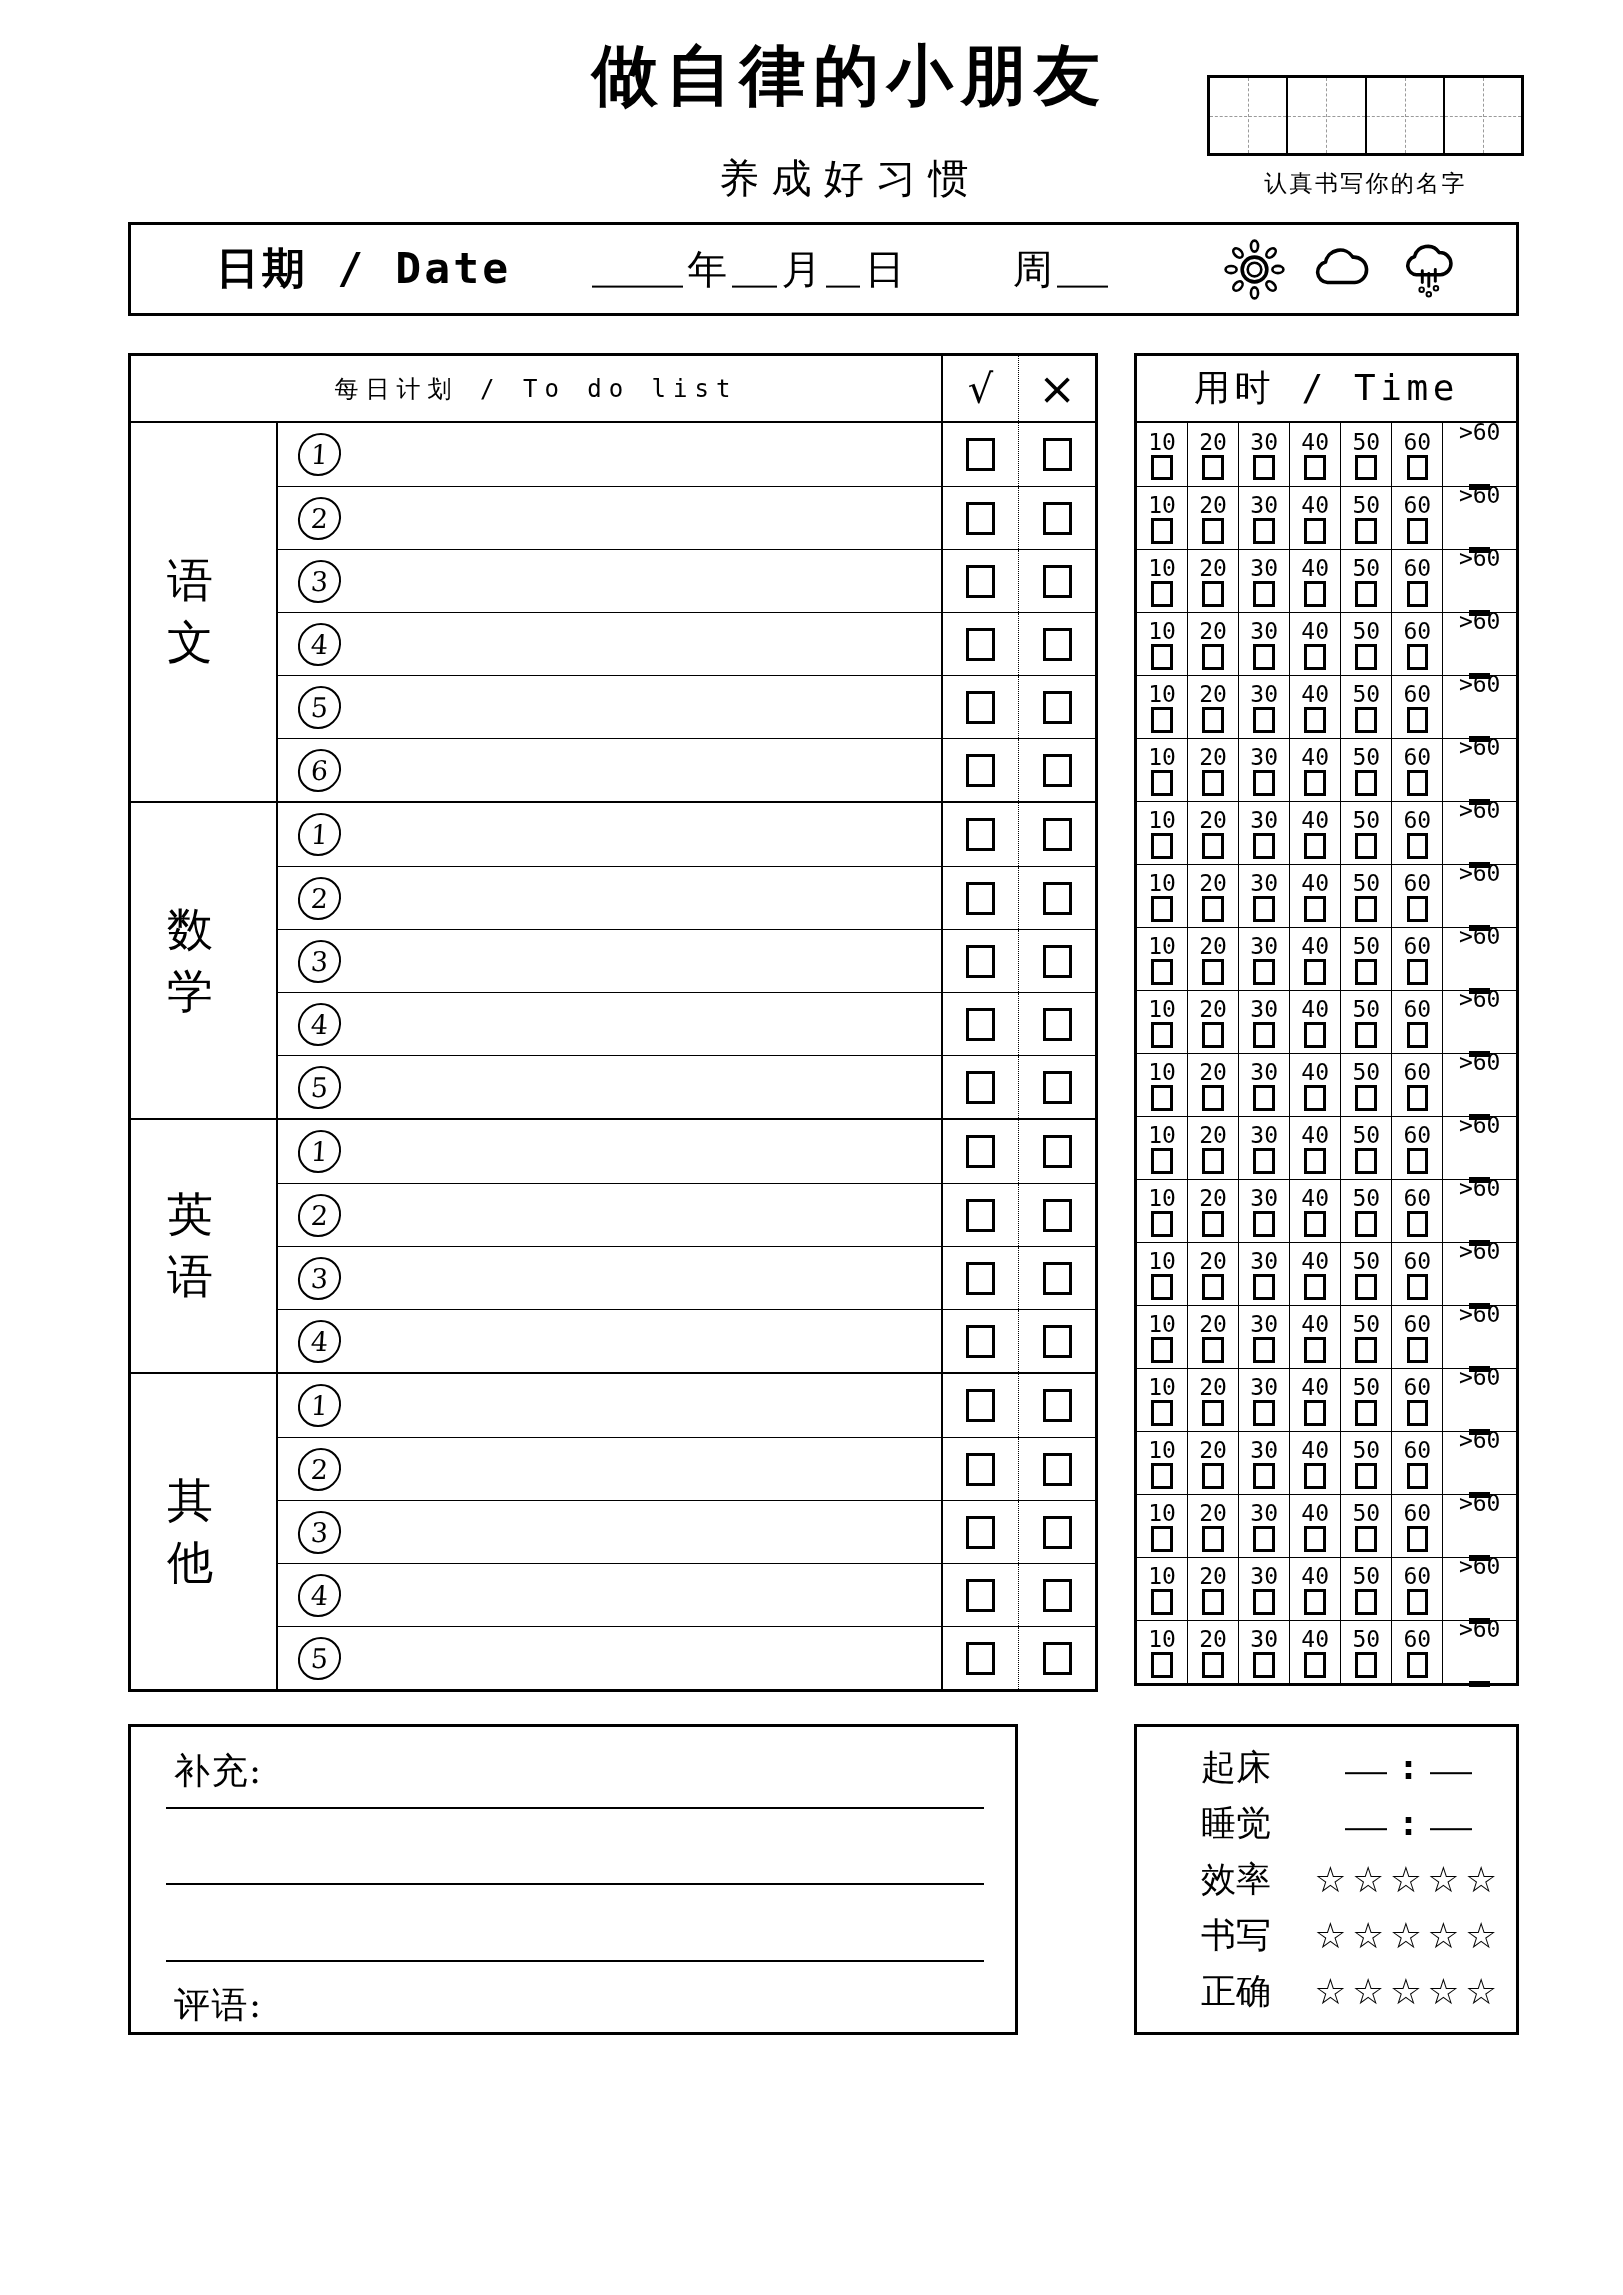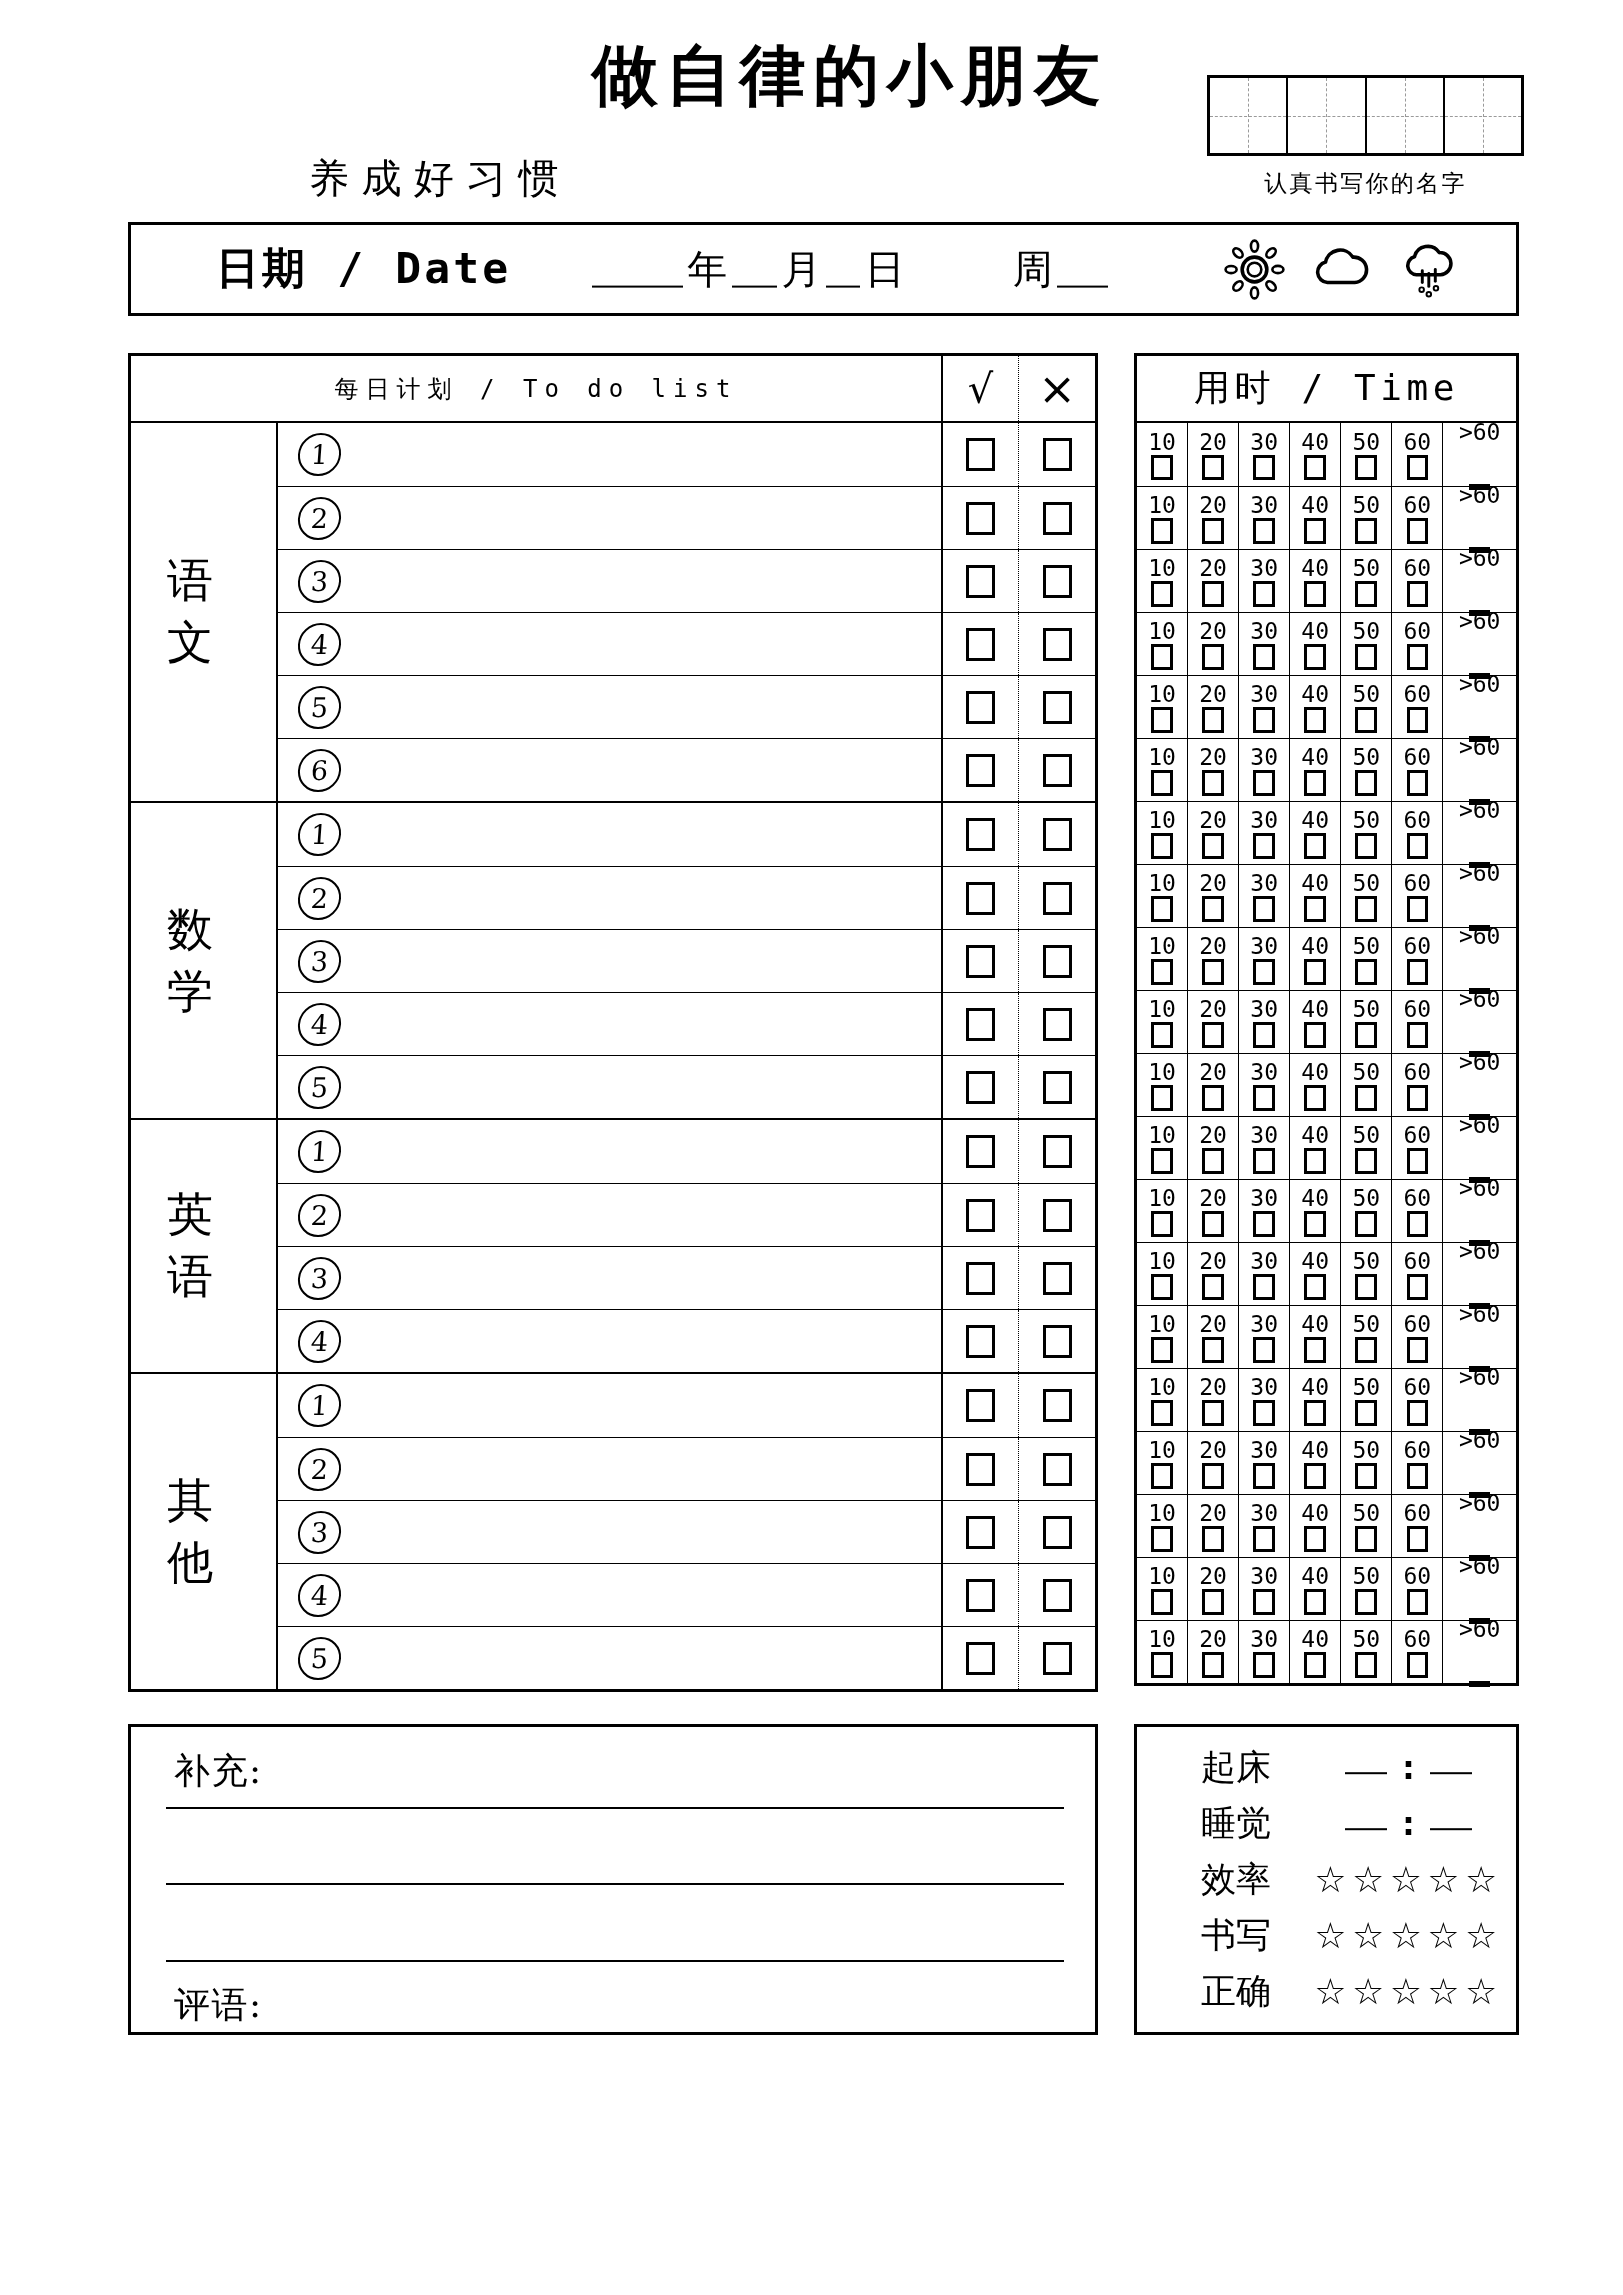--- a/index.html
+++ b/index.html
@@ -4,21 +4,21 @@
 <style>
   html,body{margin:0;padding:0;background:#e8e8e8;}
   .page{position:relative;width:1623px;height:2295px;background:#ffffff;color:#000;overflow:hidden;
         font-family:"DejaVu Serif","Liberation Serif",serif;}
   .cjk{font-family:"DejaVu Serif","Liberation Serif",serif;}
   .mixed{font-family:"DejaVu Sans Mono","DejaVu Serif",serif;}
 
   
   .title{position:absolute;left:309px;top:39px;width:1082px;text-align:center;
          font-size:66px;font-weight:700;letter-spacing:7.7px;line-height:1.1;}
-  .subtitle{position:absolute;left:309px;top:151px;width:1082px;
+  .subtitle{position:absolute;left:309px;top:151px;width:1082px;text-align:center;
             font-size:40px;letter-spacing:12.4px;}
   .name-grid{position:absolute;left:1207px;top:75px;width:317px;height:81px;
              border:3.1px solid #000;box-sizing:border-box;display:flex;}
   .ng-cell{flex:1;position:relative;border-right:2.3px solid #000;}
   .ng-cell:last-child{border-right:none;}
   .ng-v{position:absolute;left:50%;top:0;bottom:0;width:0;border-left:1.5px dashed #9a9a9a;}
   .ng-h{position:absolute;top:50%;left:0;right:0;height:0;border-top:1.5px dashed #9a9a9a;}
   .name-caption{position:absolute;left:1207px;top:168px;width:317px;text-align:center;
                 font-size:23px;letter-spacing:2.3px;}
 
@@ -66,21 +66,21 @@
   .time-row{display:flex;height:63px;box-sizing:border-box;}
   .time-cell{flex:1;border-right:1.5px solid #000;box-sizing:border-box;display:flex;
              flex-direction:column;align-items:center;justify-content:center;
              padding-top:0.8px;gap:0.8px;}
   .time-cell:last-child{border-right:none;gap:40px;}
   .time-cell.wide{flex:1.45;}
   .tnum{font-family:"DejaVu Sans Mono","Liberation Mono",monospace;font-size:23px;line-height:1.05;}
   .tbx{width:21.6px;height:25.5px;border:3.1px solid #000;box-sizing:border-box;display:block;}
 
   
-  .notes-box{position:absolute;left:128px;top:1724px;width:970px;height:311px;
+  .notes-box{position:absolute;left:128px;top:1724px;width:890px;height:311px;
              border:3.1px solid #000;box-sizing:border-box;}
   .note-label{position:absolute;left:43px;font-size:36px;letter-spacing:1.5px;}
   .sup{top:20px;} .com{top:254px;}
   .notes-lines{position:absolute;left:0;top:0;right:0;bottom:0;}
   .note-line{position:absolute;left:35px;right:31px;height:0;border-top:2.3px solid #000;}
 
   
   .summary-box{position:absolute;left:1134px;top:1724px;width:385px;height:311px;
                border:3.1px solid #000;box-sizing:border-box;}
   .summary-body{height:100%;display:flex;flex-direction:column;justify-content:space-around;

